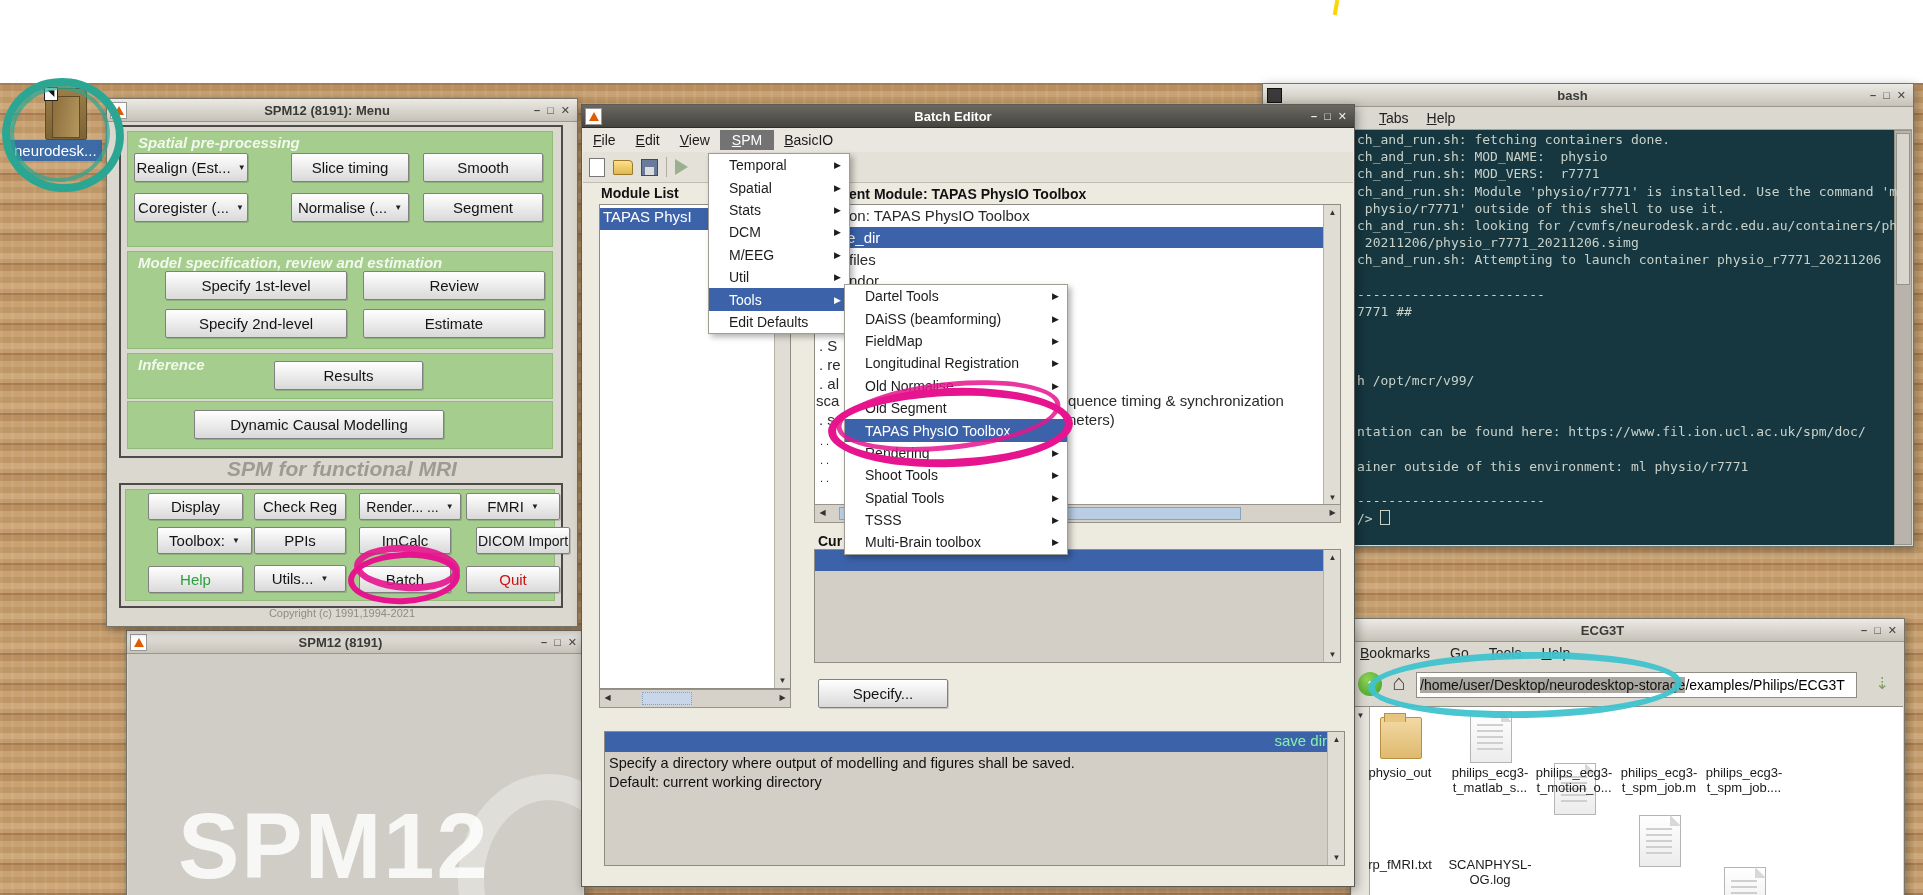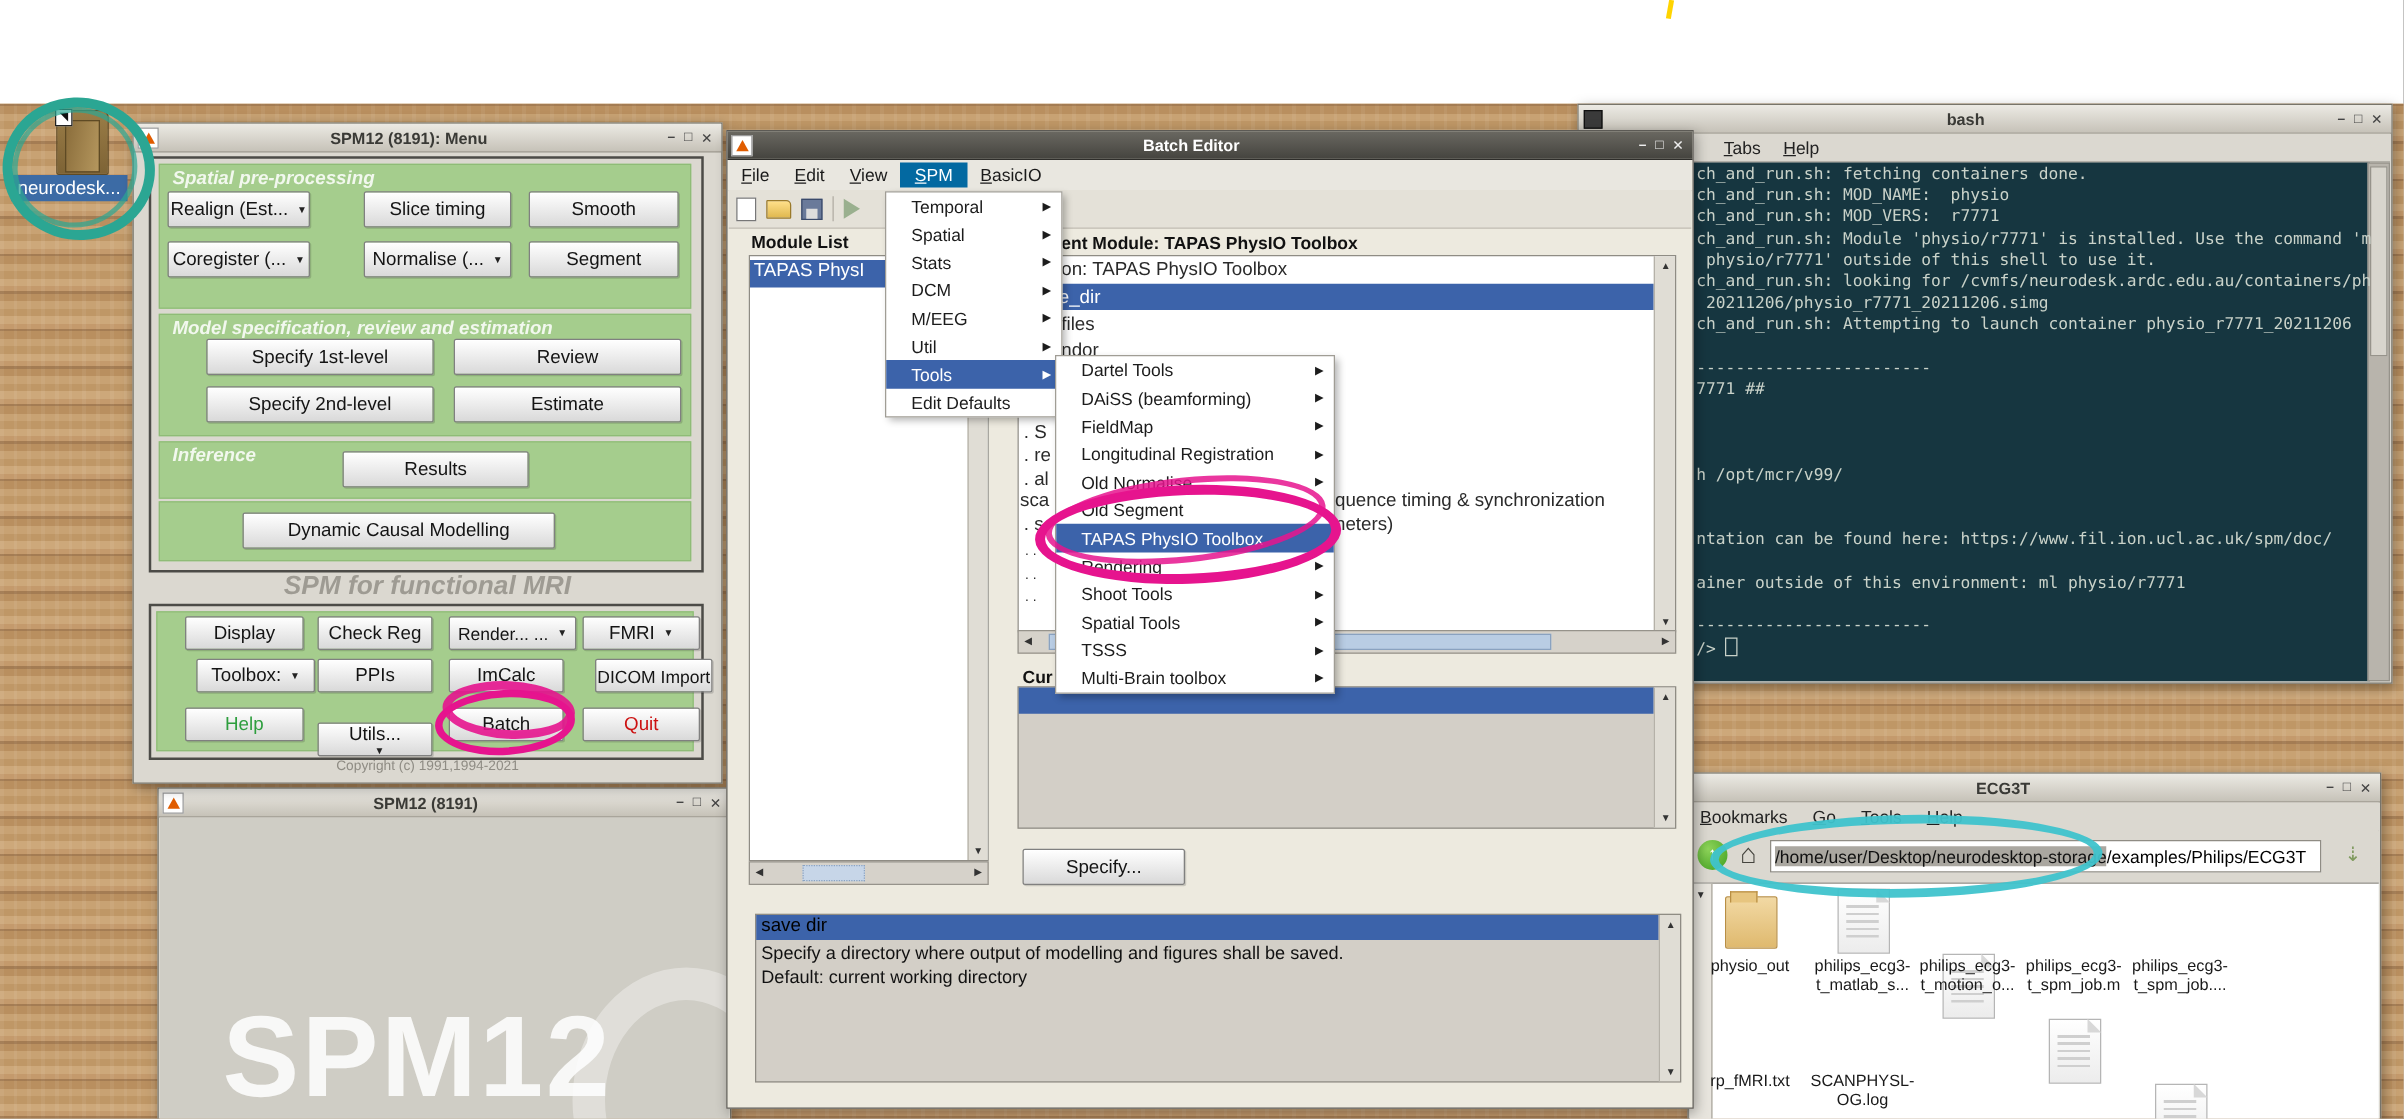--- a/index.html
+++ b/index.html
@@ -177,21 +177,21 @@
       </div>
     <div class="gbtn" style="left:252px;top:428px;width:90px;height:25px;">
         <span>ImCalc</span>
       </div>
     <div class="gbtn" style="left:369px;top:428px;width:92px;height:25px;font-size:14px;">
         <span>DICOM Import</span>
       </div>
     <div class="gbtn" style="left:41px;top:467px;width:93px;height:25px;color:#2e9e3e;">
         <span>Help</span>
       </div>
-    <div class="gbtn" style="left:147px;top:479px;width:90px;height:25px;flex-direction:column;">
+    <div class="gbtn" style="left:147px;top:466px;width:90px;height:25px;">
         <span>Utils...</span>
         <span class="dda">▼</span>
       </div>
     <div class="gbtn" style="left:252px;top:467px;width:90px;height:25px;">
         <span>Batch</span>
       </div>
     <div class="gbtn" style="left:359px;top:467px;width:92px;height:25px;color:#cc1111;">
         <span>Quit</span>
       </div>
     <div class="abs" style="left:0;top:508px;width:470px;text-align:center;font-size:11px;color:#8f8c84;">Copyright (c) 1991,1994-2021</div>
@@ -305,21 +305,21 @@
       <span class="wctl" style="color:#eee;">
           <span>–</span>
           <span>□</span>
           <span>✕</span>
         </span>
     </div>
     <div style="position:absolute;left:1px;top:23px;right:1px;height:24px;background:#e9e7e0;border-bottom:1px solid #b5b1a8;display:flex;align-items:center;font-size:14px;color:#1a1a1a;">
       <span class="ulf" style="display:inline-block;padding:2px 10px;">File</span>
       <span class="ulf" style="display:inline-block;padding:2px 10px;">Edit</span>
       <span class="ulf" style="display:inline-block;padding:2px 10px;">View</span>
-      <span class="ulf" style="display:inline-block;padding:2px 12px;background:#0369a1;color:#fff;">SPM</span>
+      <span class="ulf" style="display:inline-block;padding:2px 12px;background:#737373;color:#fff;">SPM</span>
       <span class="ulf" style="display:inline-block;padding:2px 10px;">BasicIO</span>
     </div>
     <div style="position:absolute;left:1px;top:47px;right:1px;height:30px;background:#e4e1d8;border-bottom:1px solid #c2beb4;display:flex;align-items:center;gap:8px;padding-left:6px;">
       <div style="width:14px;height:17px;background:#fff;border:1px solid #777;"></div>
       <div style="width:18px;height:13px;background:linear-gradient(#ffe08a,#e0b84f);border:1px solid #9a7a2a;border-radius:1px 4px 1px 1px;"></div>
       <div style="width:15px;height:15px;background:#6a7a9a;border:1px solid #3a4a6a;position:relative;">
           <div style="position:absolute;left:3px;top:7px;width:9px;height:8px;background:#ddd;"></div>
         </div>
       <div style="width:1px;height:20px;background:#b0aca2;"></div>
       <div style="width:0;height:0;border-top:8px solid transparent;border-bottom:8px solid transparent;border-left:13px solid #9ab08f;"></div>
@@ -374,21 +374,21 @@
       <div class="sb" style="right:0;top:0;width:16px;height:100%;border:none;border-left:1px solid #b5b1a8;background:#e0ddd5;">
         <div class="a" style="top:0;right:0;">▲</div>
           <div class="a" style="bottom:0;right:0;">▼</div>
       </div>
     </div>
     <div class="gbtn" style="left:236px;top:574px;width:128px;height:27px;">
         <span>Specify...</span>
       </div>
 
     <div class="lbx" style="left:22px;top:626px;width:739px;height:133px;background:#d3cfc7;">
-      <div style="position:absolute;left:0;top:0;right:17px;height:20px;background:#3c63aa;color:#000000;font-size:15px;padding-left:4px;">save dir</div>
+      <div style="position:absolute;left:0;top:0;right:17px;height:20px;background:#3c63aa;color:#86efac;font-size:15px;padding-left:4px;text-align:right;">save dir</div>
       <div style="position:absolute;left:4px;top:23px;font-size:14.5px;color:#111;">Specify a directory where output of modelling and figures shall be saved.</div>
       <div style="position:absolute;left:4px;top:42px;font-size:14.5px;color:#111;">Default: current working directory</div>
       <div class="sb" style="right:0;top:0;width:16px;height:100%;border:none;border-left:1px solid #b5b1a8;background:#e0ddd5;">
         <div class="a" style="top:0;right:0;">▲</div>
           <div class="a" style="bottom:0;right:0;">▼</div>
       </div>
     </div>
 
     <div class="popup" style="left:126px;top:48px;width:140px;">
       <div class="mi">

